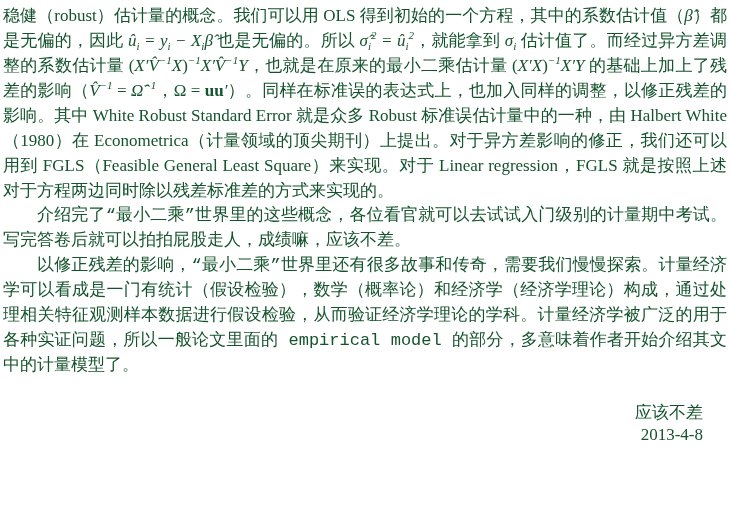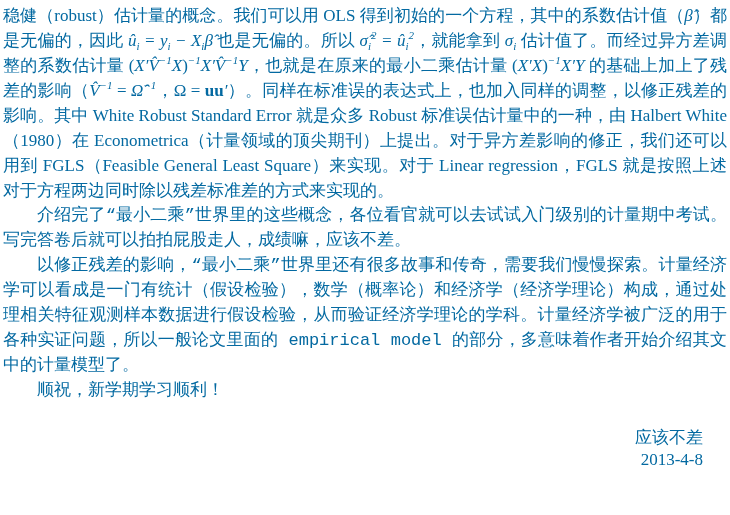--- a/index.html
+++ b/index.html
@@ -11,21 +11,21 @@
     width: 730px;
     height: 515px;
     overflow: hidden;
   }
   .page {
     box-sizing: border-box;
     width: 730px;
     height: 515px;
     padding: 3px 3px 0 3px;
     background: #ffffff;
-    color: #0369a1;
+    color: #14532d;
     font-family: "Liberation Serif", "DejaVu Serif", serif;
     font-size: 17px;
     line-height: 25px;
   }
   .doc-body p.para {
     margin: 0;
     text-align: justify;
     text-justify: inter-ideograph;
   }
   .doc-body p.para.indent {
@@ -54,19 +54,18 @@
   .signature div { white-space: nowrap; }
 </style>
 </head>
 <body>
 
 <div class="page">
   <div class="doc-body" id="doc-body">
       <p class="para"><span class="run-r">稳健（robust）估计量的概念。我们可以用 OLS 得到初始的一个方程，其中的系数估计值（</span><span class="run-m">β̂</span><span class="run-r">）都是无偏的，因此 </span><span class="run-m">û</span><sub class="run-msub">i</sub><span class="run-m"> = y</span><sub class="run-msub">i</sub><span class="run-m"> − X</span><sub class="run-msub">i</sub><span class="run-m">β̂</span><span class="run-r"> 也是无偏的。所以 </span><span class="run-m">σ̂</span><sub class="run-msub">i</sub><sup class="run-msup">2</sup><span class="run-m"> = û</span><sub class="run-msub">i</sub><sup class="run-msup">2</sup><span class="run-r">，就能拿到 </span><span class="run-m">σ</span><sub class="run-msub">i</sub><span class="run-r"> 估计值了。而经过异方差调整的系数估计量 (</span><span class="run-m">X′V̂</span><sup class="run-msup">−1</sup><span class="run-m">X</span><span class="run-r">)</span><sup class="run-msup">−1</sup><span class="run-m">X′V̂</span><sup class="run-msup">−1</sup><span class="run-m">Y</span><span class="run-r">，也就是在原来的最小二乘估计量 (</span><span class="run-m">X′X</span><span class="run-r">)</span><sup class="run-msup">−1</sup><span class="run-m">X′Y</span><span class="run-r"> 的基础上加上了残差的影响（</span><span class="run-m">V̂</span><sup class="run-msup">−1</sup><span class="run-r"> = </span><span class="run-m">Ω̂</span><sup class="run-msup">−1</sup><span class="run-r">，Ω = </span><span class="run-mb">uu</span><span class="run-m">′</span><span class="run-r">）。同样在标准误的表达式上，也加入同样的调整，以修正残差的影响。其中 White Robust Standard Error 就是众多 Robust 标准误估计量中的一种，由 Halbert White（1980）在 Econometrica（计量领域的顶尖期刊）上提出。对于异方差影响的修正，我们还可以用到 FGLS（Feasible General Least Square）来实现。对于 Linear regression，FGLS 就是按照上述对于方程两边同时除以残差标准差的方式来实现的。</span></p>
       <p class="para indent"><span class="run-r">介绍完了“最小二乘”世界里的这些概念，各位看官就可以去试试入门级别的计量期中考试。写完答卷后就可以拍拍屁股走人，成绩嘛，应该不差。</span></p>
       <p class="para indent"><span class="run-r">以修正残差的影响，“最小二乘”世界里还有很多故事和传奇，需要我们慢慢探索。计量经济学可以看成是一门有统计（假设检验），数学（概率论）和经济学（经济学理论）构成，通过处理相关特征观测样本数据进行假设检验，从而验证经济学理论的学科。计量经济学被广泛的用于各种实证问题，所以一般论文里面的 empirical model 的部分，多意味着作者开始介绍其文中的计量模型了。</span></p>
-      <p class="para indent"><span class="run-r">顺祝，新学期学习顺利！</span></p>
     </div>
   <div class="signature">
     <div>应该不差</div>
     <div>2013-4-8</div>
   </div>
 </div>
 
 </body></html>

